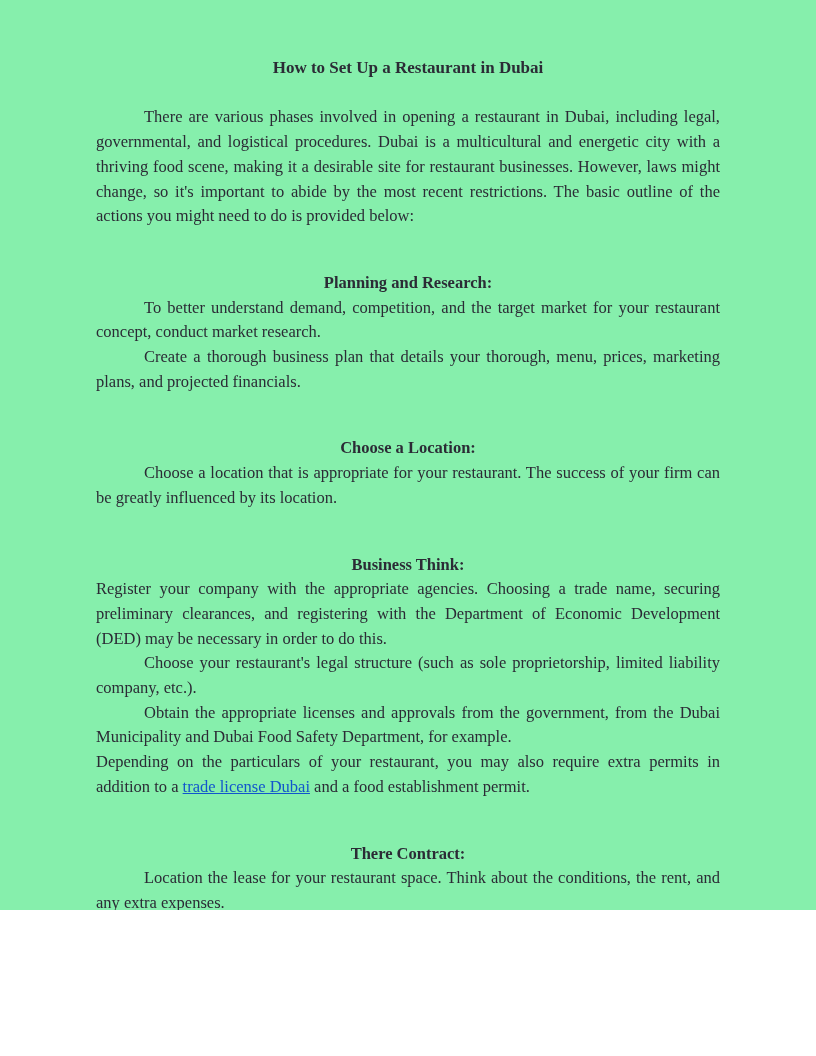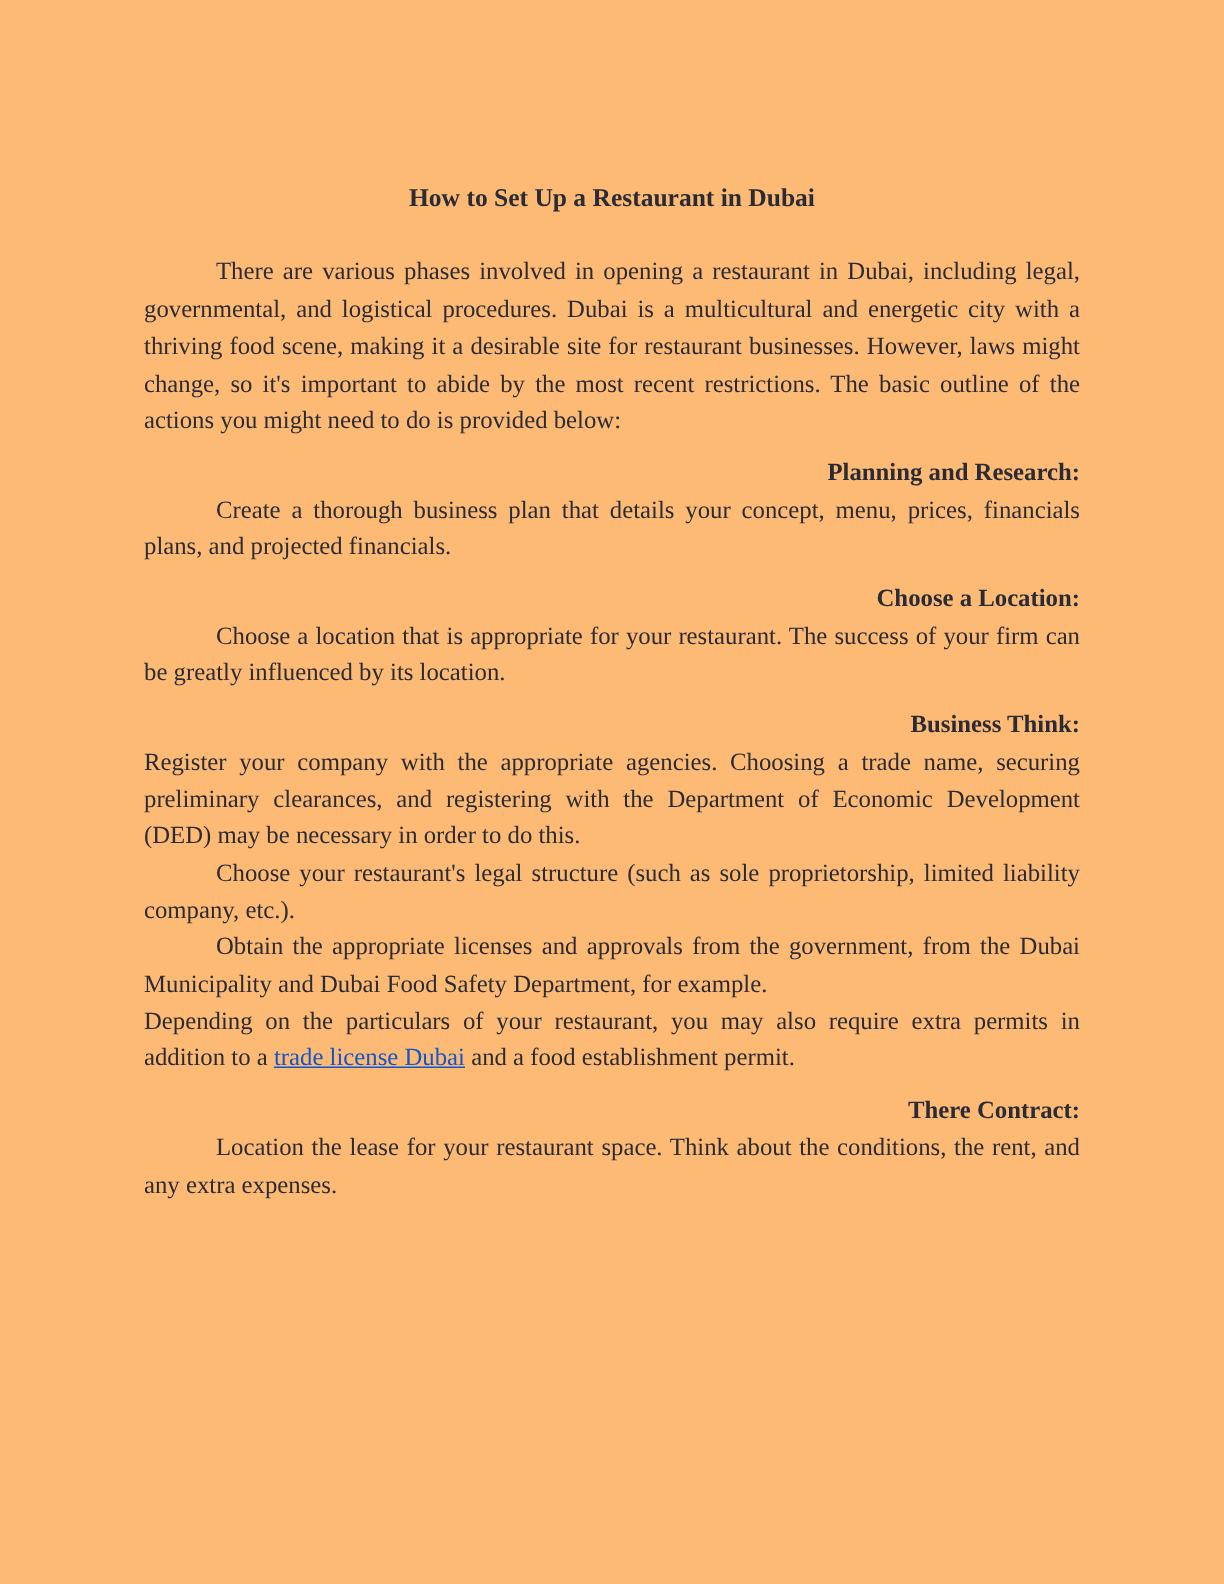--- a/index.html
+++ b/index.html
@@ -3,25 +3,25 @@
 <meta charset="utf-8">
 <style>
   html, body {
     margin: 0;
     padding: 0;
     background: #ffffff;
   }
   .page {
     position: relative;
     width: 816px;
-    height: 1056px;
+    height: 910px;
     margin: 0 auto;
-    background: #fdba74;
+    background: #86efac;
     box-sizing: border-box;
-    padding: 120px 96px 96px 96px;
+    padding: 56px 96px 96px 96px;
     font-family: "Liberation Serif", "DejaVu Serif", serif;
     font-size: 16.5px;
     line-height: 24.7px;
     color: #2b2b35;
     overflow: hidden;
   }
   .doc-title {
     font-size: 17px;
     font-weight: bold;
     text-align: center;
@@ -31,41 +31,42 @@
   .para {
     margin: 0;
     text-align: justify;
   }
   .para.indent {
     text-indent: 48px;
   }
   .heading {
     font-size: 16.5px;
     font-weight: bold;
-    margin: 10px 0 0 0;
+    margin: 42px 0 0 0;
     line-height: 24.7px;
-    text-align: right;
+    text-align: center;
   }
   .doc-link {
     color: #1155cc;
     text-decoration: underline;
     cursor: pointer;
   }
 </style>
 </head>
 <body>
 
 <div class="page">
 
   <h1 class="doc-title">How to Set Up a Restaurant in Dubai</h1>
 
   <p class="para indent">There are various phases involved in opening a restaurant in Dubai, including legal, governmental, and logistical procedures. Dubai is a multicultural and energetic city with a thriving food scene, making it a desirable site for restaurant businesses. However, laws might change, so it's important to abide by the most recent restrictions. The basic outline of the actions you might need to do is provided below:</p>
 
   <h2 class="heading">Planning and Research:</h2>
-  <p class="para indent">Create a thorough business plan that details your concept, menu, prices, financials plans, and projected financials.</p>
+  <p class="para indent">To better understand demand, competition, and the target market for your restaurant concept, conduct market research.</p>
+  <p class="para indent">Create a thorough business plan that details your thorough, menu, prices, marketing plans, and projected financials.</p>
 
   <h2 class="heading">Choose a Location:</h2>
   <p class="para indent">Choose a location that is appropriate for your restaurant. The success of your firm can be greatly influenced by its location.</p>
 
   <h2 class="heading">Business Think:</h2>
   <p class="para">Register your company with the appropriate agencies. Choosing a trade name, securing preliminary clearances, and registering with the Department of Economic Development (DED) may be necessary in order to do this.</p>
   <p class="para indent">Choose your restaurant's legal structure (such as sole proprietorship, limited liability company, etc.).</p>
 
   <p class="para indent">Obtain the appropriate licenses and approvals from the government, from the Dubai Municipality and Dubai Food Safety Department, for example.</p>
   <p class="para"><span>Depending on the particulars of your restaurant, you may also require extra permits in addition to a </span><a href="#" class="doc-link">trade license Dubai</a><span> and a food establishment permit.</span></p>

